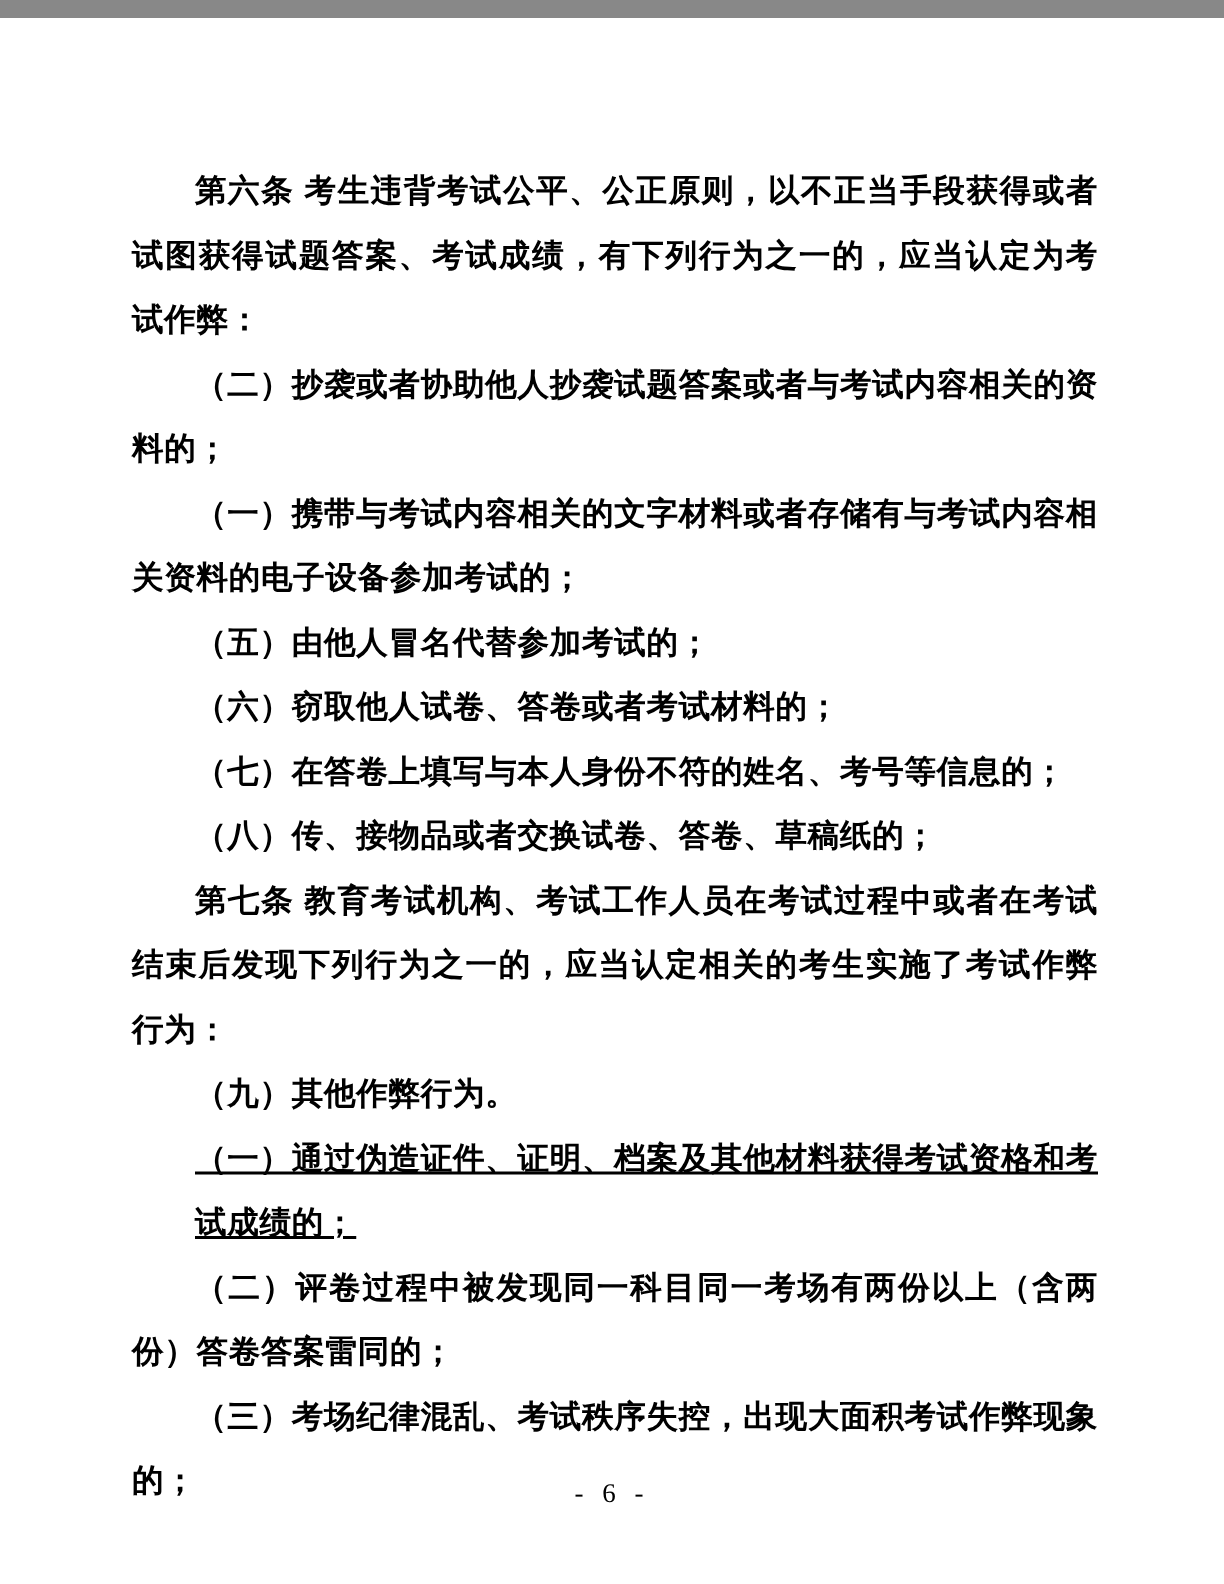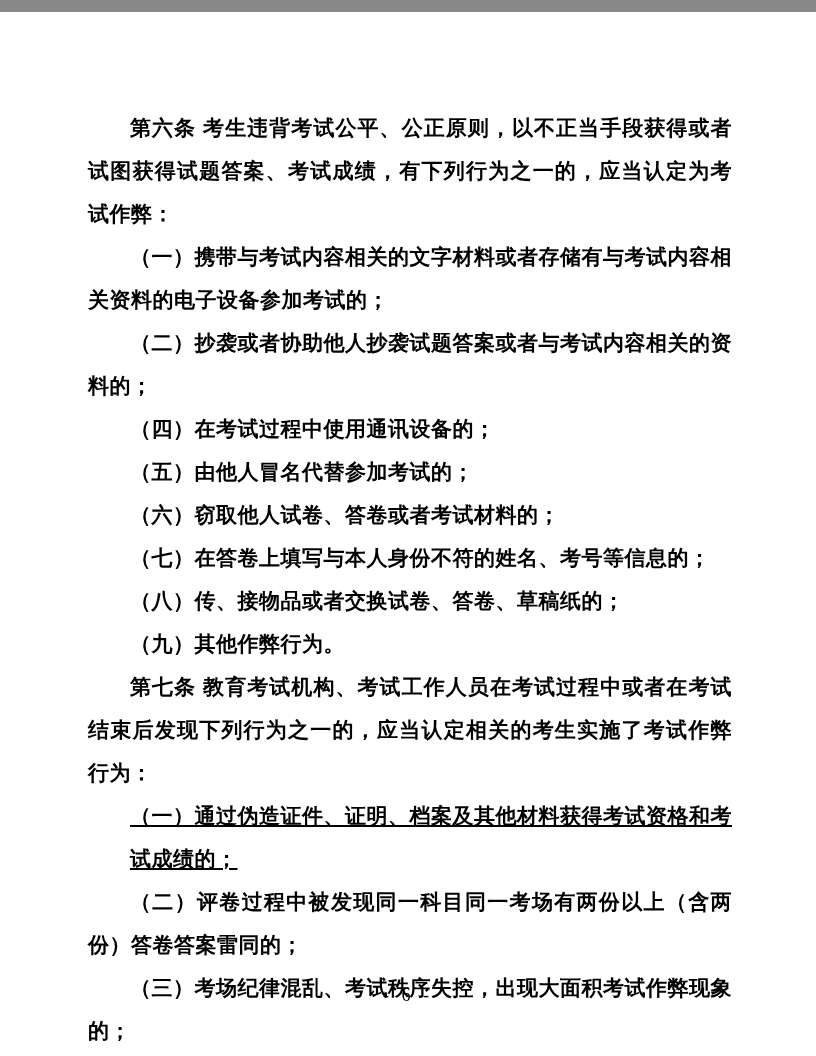--- a/index.html
+++ b/index.html
@@ -42,29 +42,28 @@
     color: #000000;
     letter-spacing: 4px;
   }
 </style>
 </head>
 <body>
 
 <div class="page">
   <main class="doc-body">
       <p class="para first-indent">第六条 考生违背考试公平、公正原则，以不正当手段获得或者试图获得试题答案、考试成绩，有下列行为之一的，应当认定为考试作弊：</p>
+      <p class="para first-indent">（二）抄袭或者协助他人抄袭试题答案或者与考试内容相关的资料的；</p>
       <p class="para first-indent">（一）携带与考试内容相关的文字材料或者存储有与考试内容相关资料的电子设备参加考试的；</p>
-      <p class="para first-indent">（二）抄袭或者协助他人抄袭试题答案或者与考试内容相关的资料的；</p>
-      <p class="para first-indent">（四）在考试过程中使用通讯设备的；</p>
       <p class="para first-indent">（五）由他人冒名代替参加考试的；</p>
       <p class="para first-indent">（六）窃取他人试卷、答卷或者考试材料的；</p>
       <p class="para first-indent">（七）在答卷上填写与本人身份不符的姓名、考号等信息的；</p>
       <p class="para first-indent">（八）传、接物品或者交换试卷、答卷、草稿纸的；</p>
+      <p class="para first-indent">第七条 教育考试机构、考试工作人员在考试过程中或者在考试结束后发现下列行为之一的，应当认定相关的考生实施了考试作弊行为：</p>
       <p class="para first-indent">（九）其他作弊行为。</p>
-      <p class="para first-indent">第七条 教育考试机构、考试工作人员在考试过程中或者在考试结束后发现下列行为之一的，应当认定相关的考生实施了考试作弊行为：</p>
       <p class="para block-indent">（一）通过伪造证件、证明、档案及其他材料获得考试资格和考试成绩的；</p>
       <p class="para first-indent">（二）评卷过程中被发现同一科目同一考场有两份以上（含两份）答卷答案雷同的；</p>
       <p class="para first-indent">（三）考场纪律混乱、考试秩序失控，出现大面积考试作弊现象的；</p>
     </main>
   <footer class="page-footer">
     <span class="page-number">- 6 -</span>
   </footer>
 </div>
 
 </body></html>

